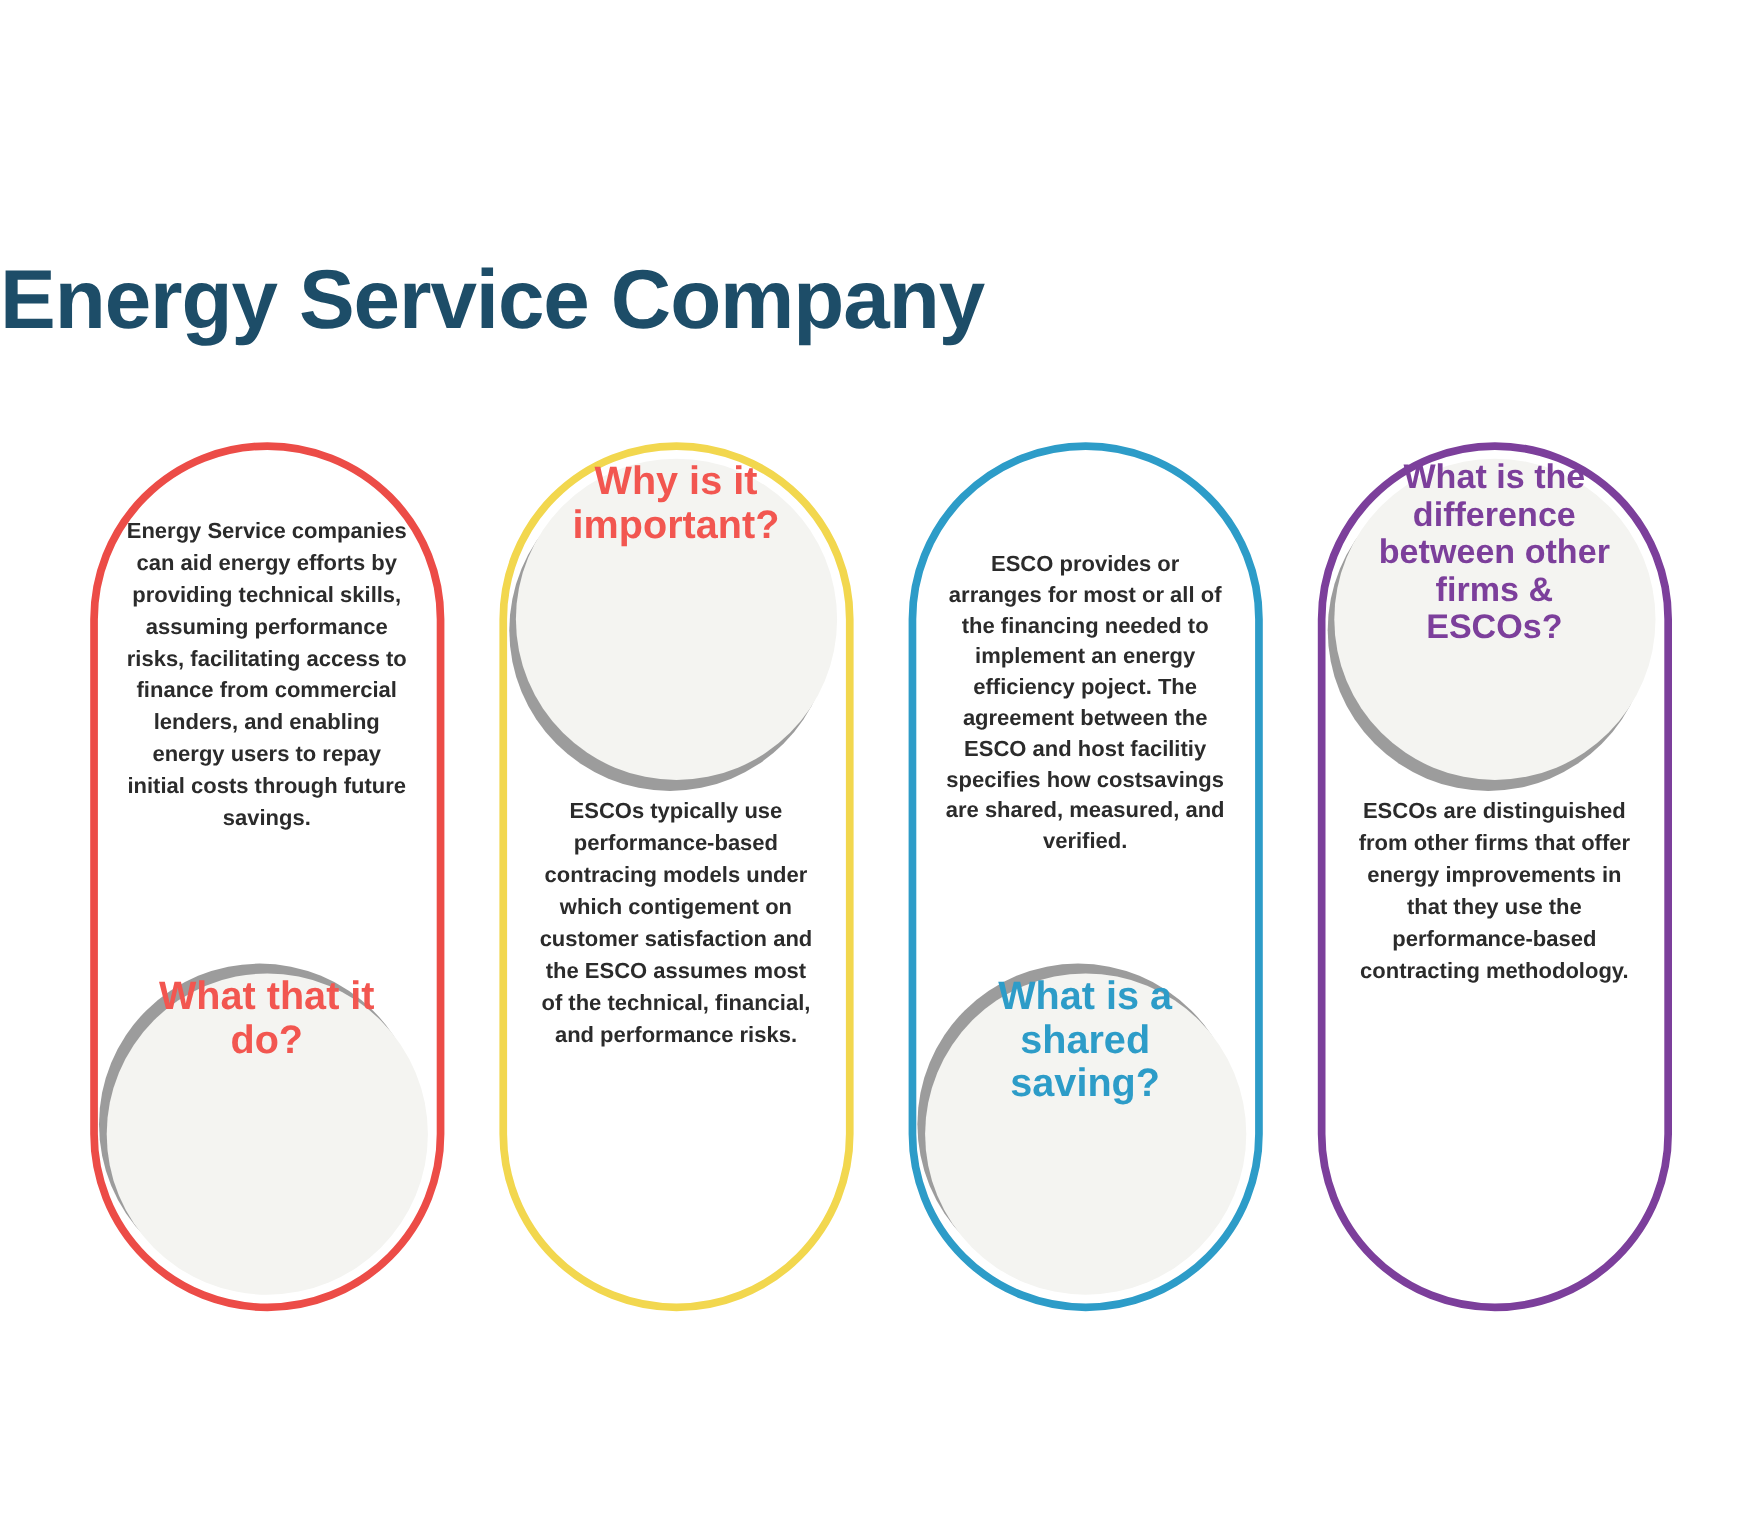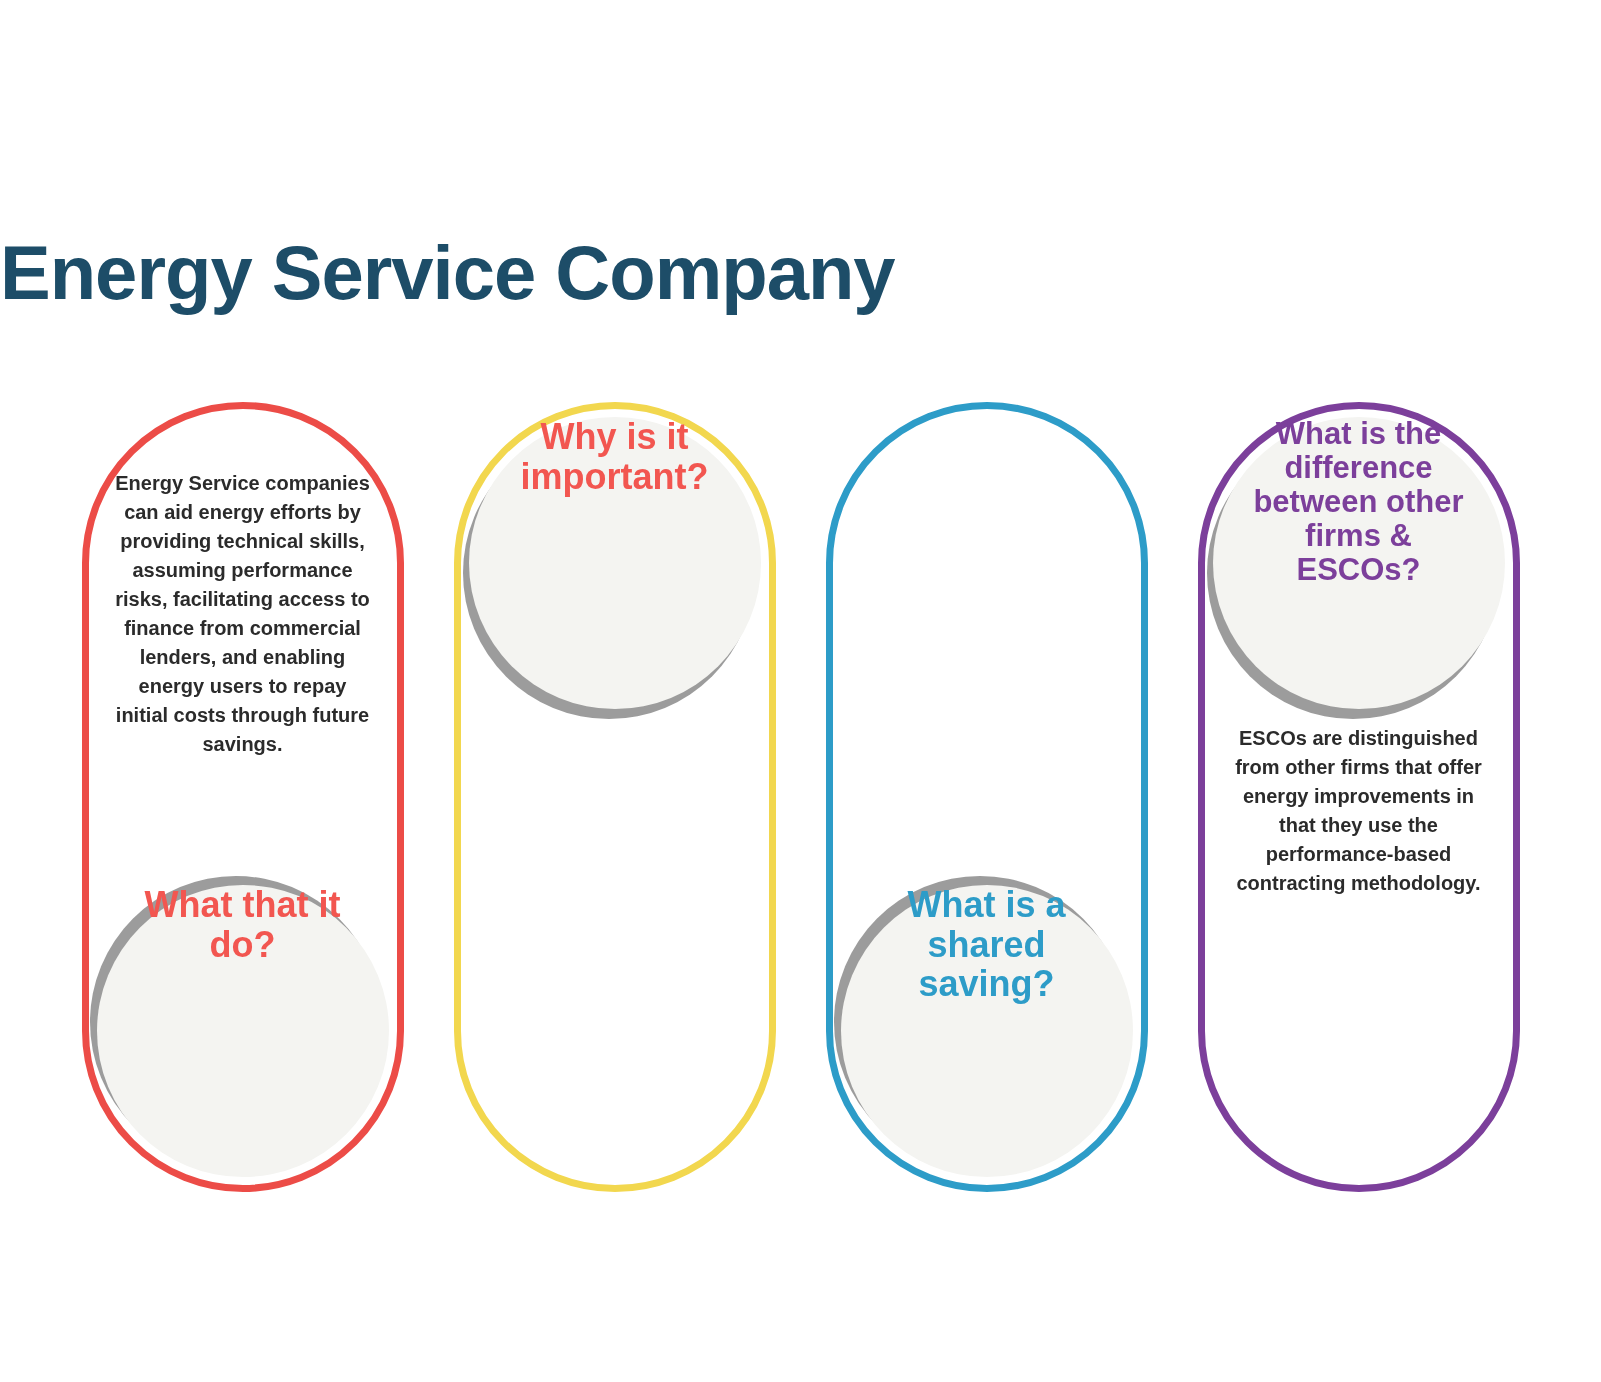--- a/index.html
+++ b/index.html
@@ -115,23 +115,25 @@
       </div>
     </div>
 
     <div class="card card-2 heading-top" style="border-color: rgb(242, 215, 78);">
       <div class="circle-wrap pos-top">
         <div class="circle-shadow"></div>
         <div class="circle">
           <div class="card-heading" style="color: rgb(242, 86, 80);">Why is it important?</div>
         </div>
       </div>
+      <div class="body-text">ESCOs typically use performance-based contracing models under which contigement on customer satisfaction and the ESCO assumes most of the technical, financial, and performance risks.</div>
     </div>
 
     <div class="card card-3 heading-bottom" style="border-color: rgb(45, 156, 200);">
+      <div class="body-text">ESCO provides or arranges for most or all of the financing needed to implement an energy efficiency poject. The agreement between the ESCO and host facilitiy specifies how costsavings are shared, measured, and verified.</div>
       <div class="circle-wrap pos-bottom">
         <div class="circle-shadow"></div>
         <div class="circle">
           <div class="card-heading" style="color: rgb(45, 156, 200);">What is a shared saving?</div>
         </div>
       </div>
     </div>
 
     <div class="card card-4 heading-top" style="border-color: rgb(124, 63, 155);">
       <div class="circle-wrap pos-top">

